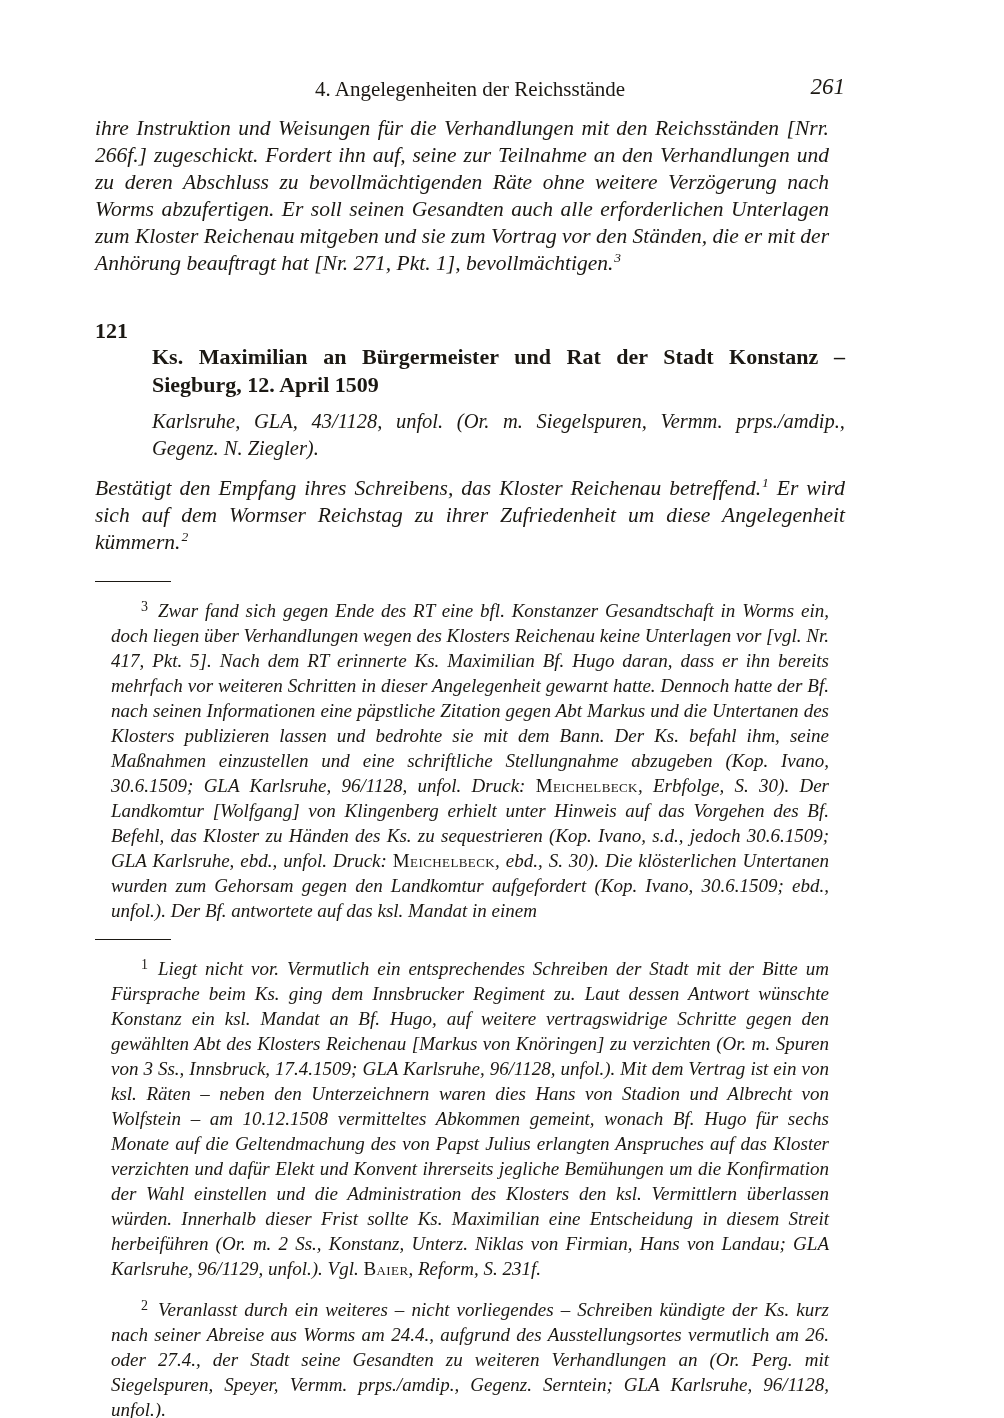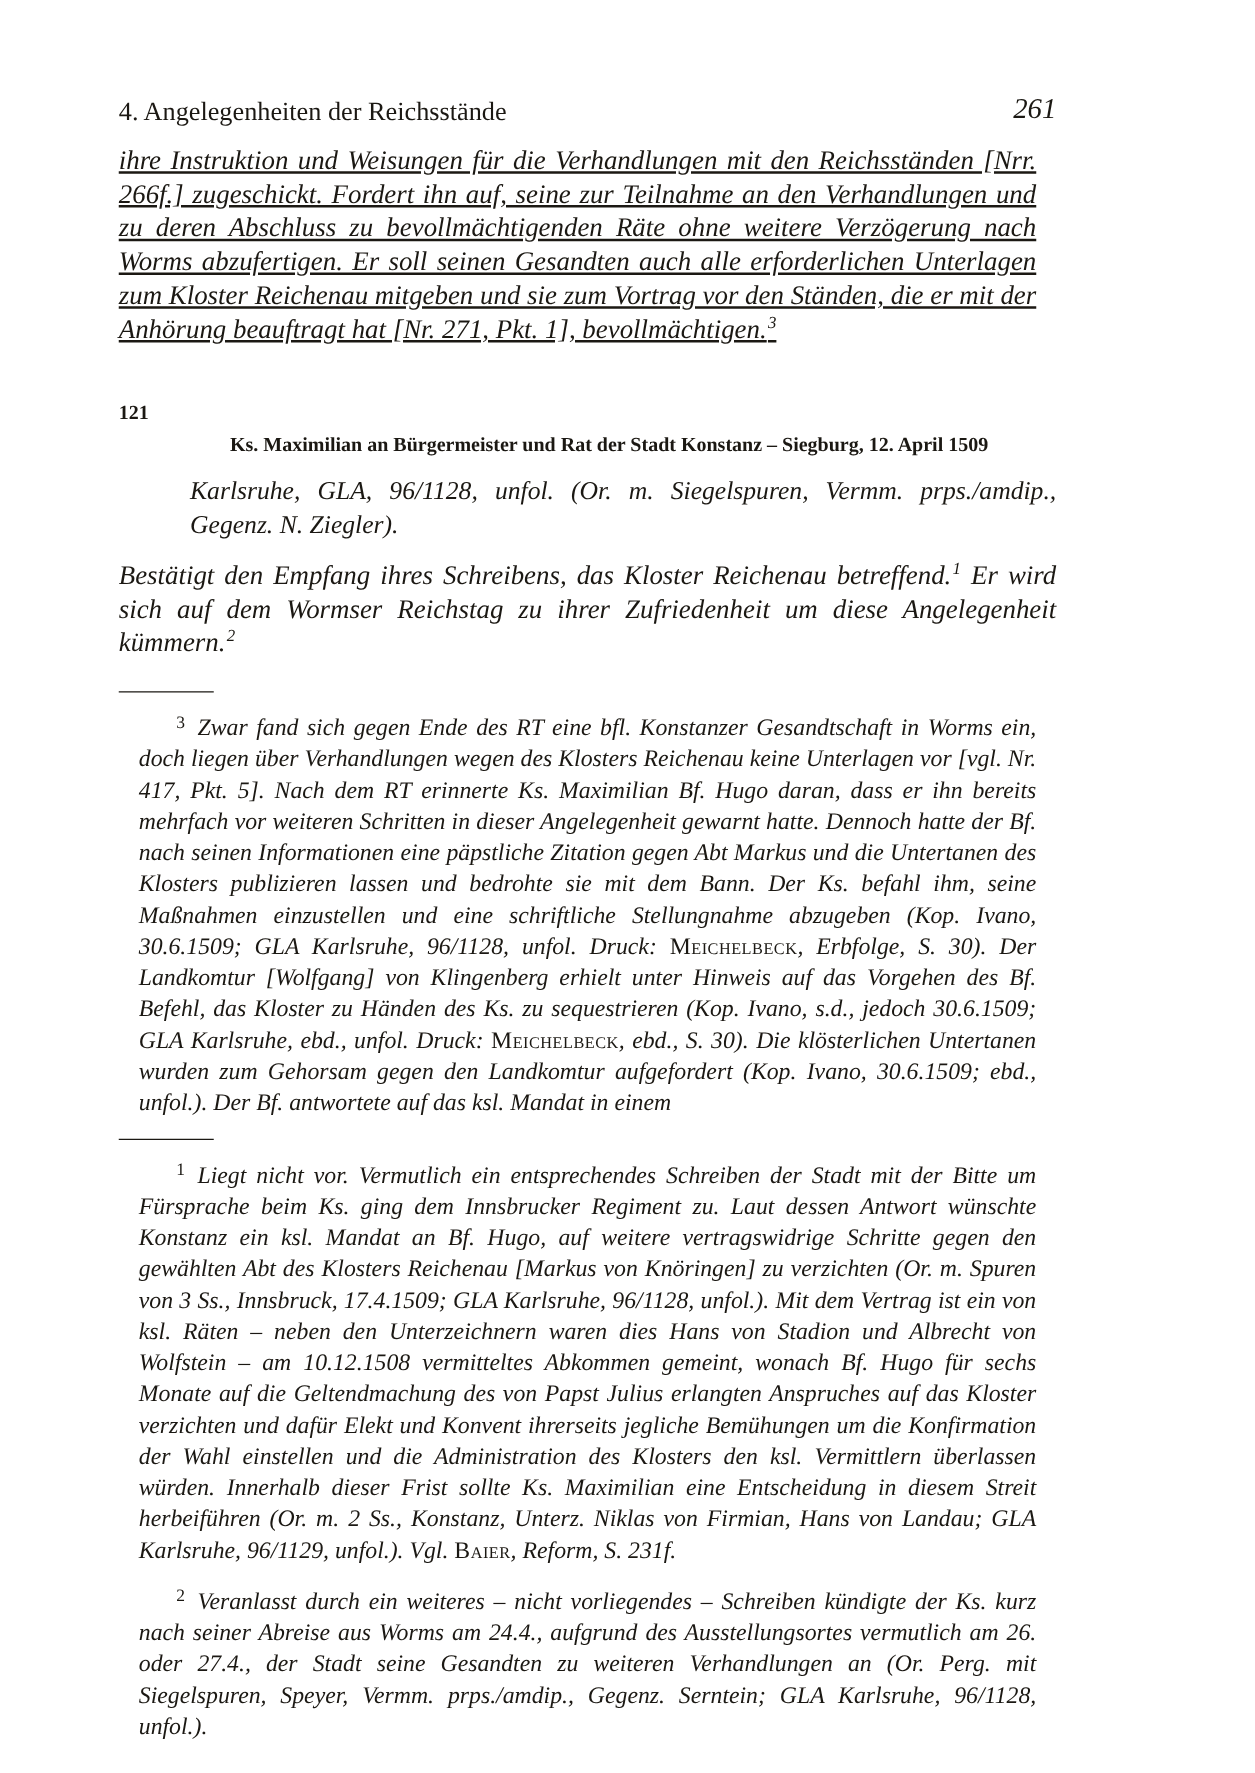--- a/index.html
+++ b/index.html
@@ -15,48 +15,47 @@
     padding: 76px 159px 0 95px;
     overflow: hidden;
   }
 
   
   .running-head {
     position: relative;
     height: 26px;
     font-size: 21px;
     line-height: 26px;
+    text-align: center;
     font-style: normal;
   }
   .page-number {
     position: absolute;
     right: 0;
     top: -2px;
     font-size: 23px;
     font-style: italic;
   }
 
   
   .intro {
     margin: 13px 16px 0 0;
     font-style: italic;
     font-size: 21.5px;
     line-height: 27px;
     text-align: justify;
-    text-decoration: underline;
   }
 
   
   .entry-head {
     display: flex;
     margin-top: 40px;
     font-weight: bold;
-    font-size: 16px;
+    font-size: 22px;
     line-height: 28px;
-    gap: 32px;
   }
   .entry-num { width: 57px; flex: none; }
   .entry-title { flex: 1; text-align: justify; margin-top: 26px; }
 
   
   .archive {
     margin: 9px 0 0 57px;
     font-style: italic;
     font-size: 20.5px;
     line-height: 27px;
@@ -120,21 +119,21 @@
     <span class="page-number">261</span>
   </div>
 
   <p class="intro"><span>ihre Instruktion und Weisungen für die Verhandlungen mit den Reichsständen [Nrr. 266f.] zugeschickt. Fordert ihn auf, seine zur Teilnahme an den Verhandlungen und zu deren Abschluss zu bevollmächtigenden Räte ohne weitere Verzögerung nach Worms abzufertigen. Er soll seinen Gesandten auch alle erforderlichen Unterlagen zum Kloster Reichenau mitgeben und sie zum Vortrag vor den Ständen, die er mit der Anhörung beauftragt hat [Nr. 271, Pkt. 1], bevollmächtigen.</span><sup class="supref">3</sup></p>
 
   <div class="entry-head">
     <span class="entry-num">121</span>
     <span class="entry-title">Ks. Maximilian an Bürgermeister und Rat der Stadt Konstanz – Siegburg, 12. April 1509</span>
   </div>
 
-  <p class="archive">Karlsruhe, GLA, 96/1128, unfol. (Or. m. Siegelspuren, Vermm. prps./amdip., Gegenz. N. Ziegler).</p>
+  <p class="archive">Karlsruhe, GLA, 43/1128, unfol. (Or. m. Siegelspuren, Vermm. prps./amdip., Gegenz. N. Ziegler).</p>
 
   <p class="summary"><span>Bestätigt den Empfang ihres Schreibens, das Kloster Reichenau betreffend.</span><sup class="supref">1</sup><span> Er wird sich auf dem Wormser Reichstag zu ihrer Zufriedenheit um diese Angelegenheit kümmern.</span><sup class="supref">2</sup></p>
 
   <hr class="fn-sep">
 
   <p class="fn"><sup class="fnum">3</sup><span>Zwar fand sich gegen Ende des RT eine bfl. Konstanzer Gesandtschaft in Worms ein, doch liegen über Verhandlungen wegen des Klosters Reichenau keine Unterlagen vor [vgl. Nr. 417, Pkt. 5]. Nach dem RT erinnerte Ks. Maximilian Bf. Hugo daran, dass er ihn bereits mehrfach vor weiteren Schritten in dieser Angelegenheit gewarnt hatte. Dennoch hatte der Bf. nach seinen Informationen eine päpstliche Zitation gegen Abt Markus und die Untertanen des Klosters publizieren lassen und bedrohte sie mit dem Bann. Der Ks. befahl ihm, seine Maßnahmen einzustellen und eine schriftliche Stellungnahme abzugeben (Kop. Ivano, 30.6.1509; GLA Karlsruhe, 96/1128, unfol. Druck: </span><span class="sc">Meichelbeck</span><span>, Erbfolge, S. 30). Der Landkomtur [Wolfgang] von Klingenberg erhielt unter Hinweis auf das Vorgehen des Bf. Befehl, das Kloster zu Händen des Ks. zu sequestrieren (Kop. Ivano, s.d., jedoch 30.6.1509; GLA Karlsruhe, ebd., unfol. Druck: </span><span class="sc">Meichelbeck</span><span>, ebd., S. 30). Die klösterlichen Untertanen wurden zum Gehorsam gegen den Landkomtur aufgefordert (Kop. Ivano, 30.6.1509; ebd., unfol.). Der Bf. antwortete auf das ksl. Mandat in einem</span></p>
 
   <hr class="fn-sep second">
 
   <p class="fn"><sup class="fnum">1</sup><span>Liegt nicht vor. Vermutlich ein entsprechendes Schreiben der Stadt mit der Bitte um Fürsprache beim Ks. ging dem Innsbrucker Regiment zu. Laut dessen Antwort wünschte Konstanz ein ksl. Mandat an Bf. Hugo, auf weitere vertragswidrige Schritte gegen den gewählten Abt des Klosters Reichenau [Markus von Knöringen] zu verzichten (Or. m. Spuren von 3 Ss., Innsbruck, 17.4.1509; GLA Karlsruhe, 96/1128, unfol.). Mit dem Vertrag ist ein von ksl. Räten – neben den Unterzeichnern waren dies Hans von Stadion und Albrecht von Wolfstein – am 10.12.1508 vermitteltes Abkommen gemeint, wonach Bf. Hugo für sechs Monate auf die Geltendmachung des von Papst Julius erlangten Anspruches auf das Kloster verzichten und dafür Elekt und Konvent ihrerseits jegliche Bemühungen um die Konfirmation der Wahl einstellen und die Administration des Klosters den ksl. Vermittlern überlassen würden. Innerhalb dieser Frist sollte Ks. Maximilian eine Entscheidung in diesem Streit herbeiführen (Or. m. 2 Ss., Konstanz, Unterz. Niklas von Firmian, Hans von Landau; GLA Karlsruhe, 96/1129, unfol.). Vgl. </span><span class="sc">Baier</span><span>, Reform, S. 231f.</span></p>

